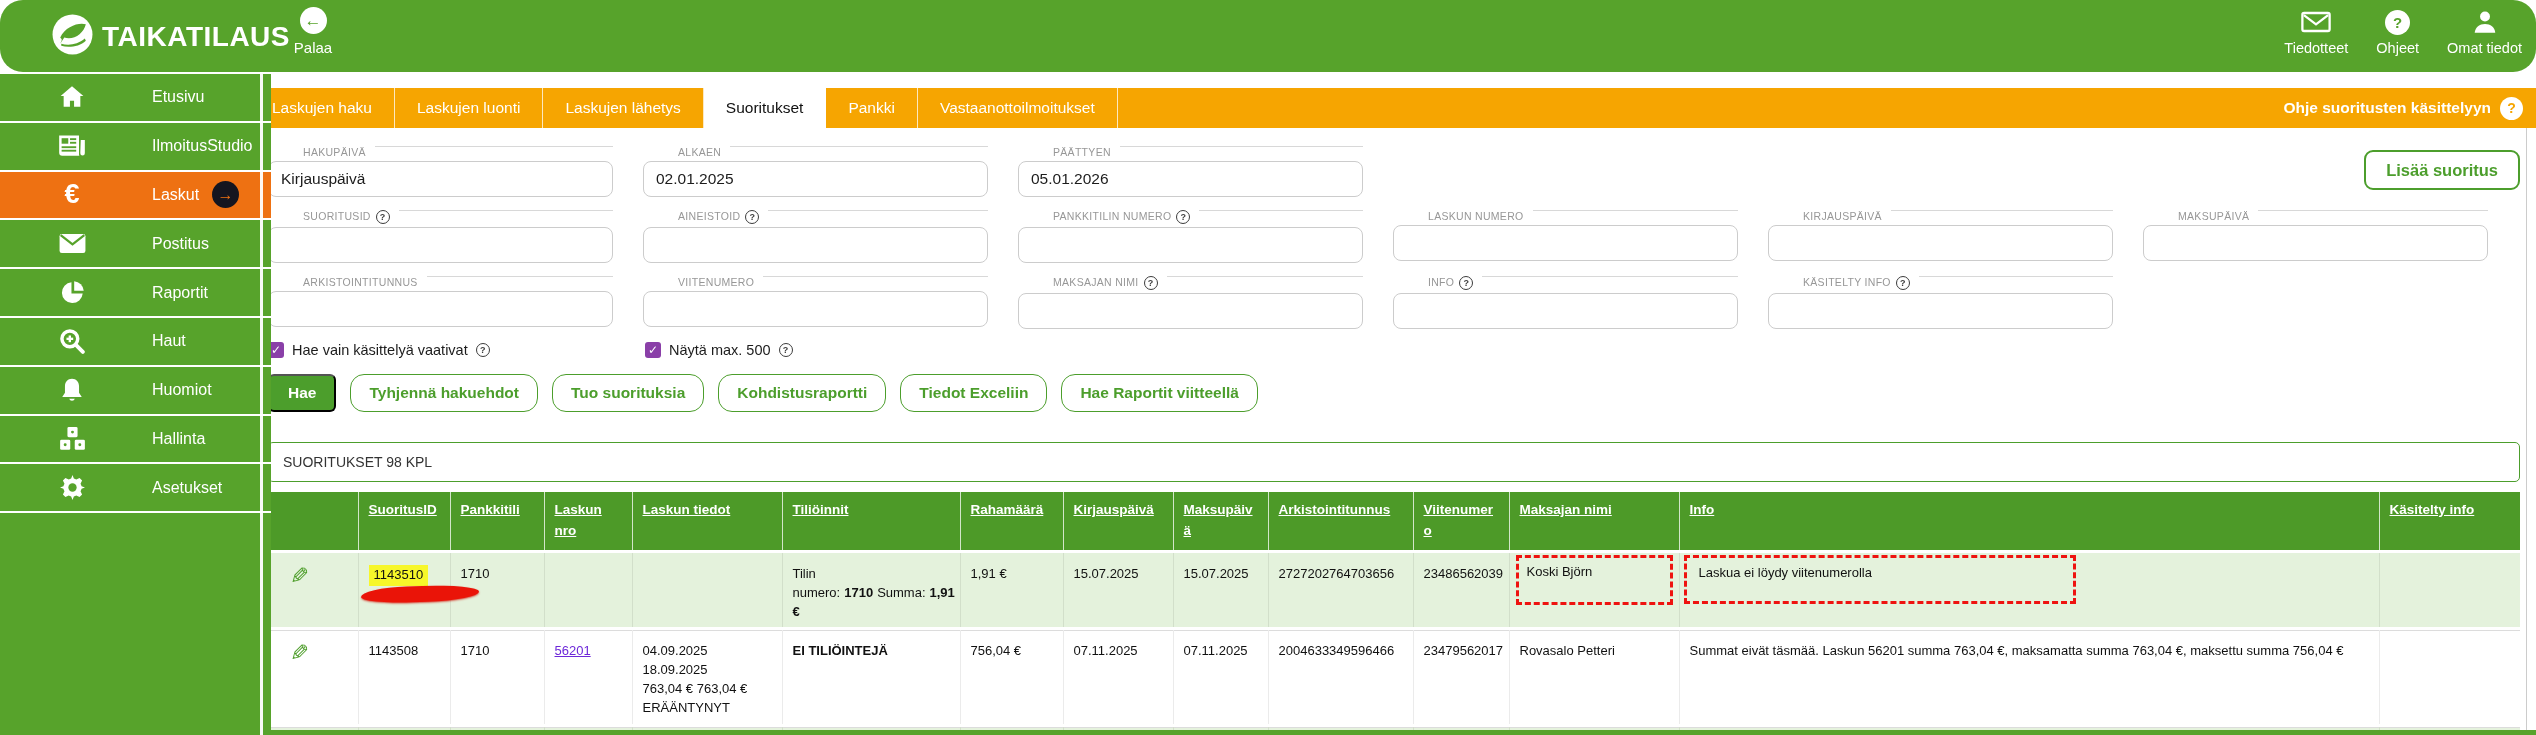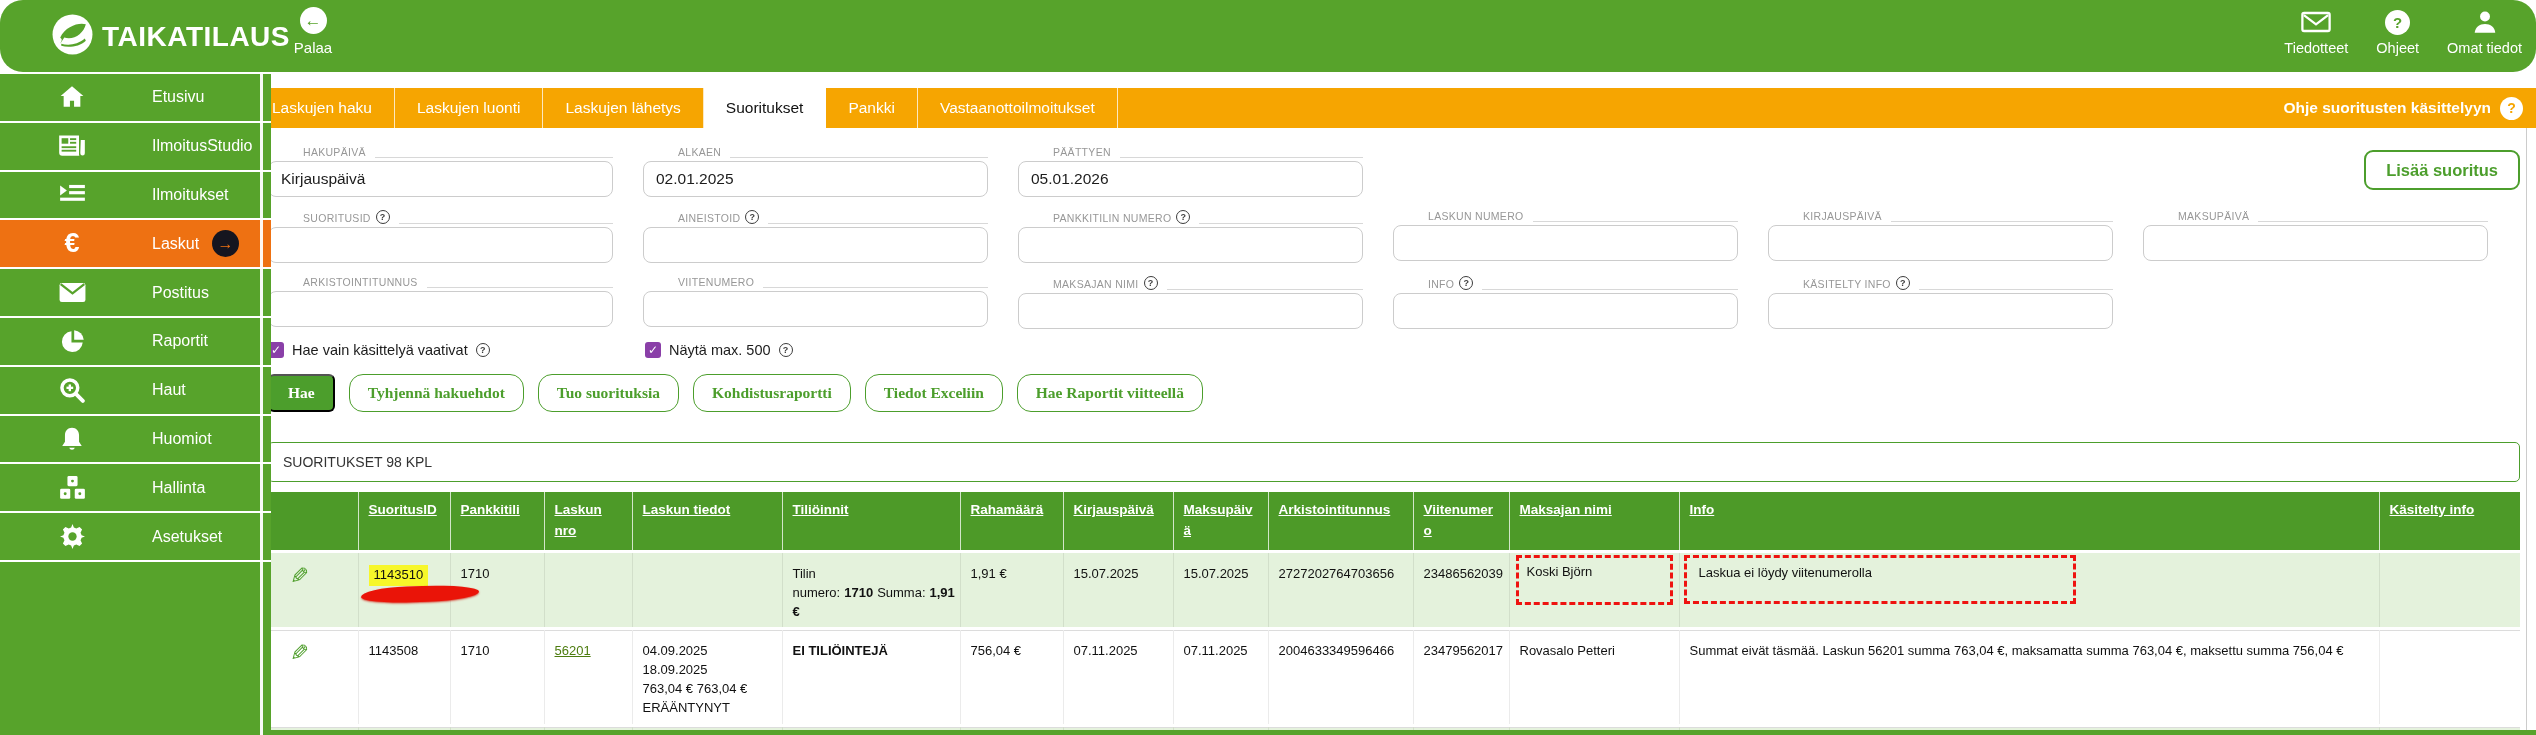--- a/index.html
+++ b/index.html
@@ -38,51 +38,51 @@
   .tab { display:flex; align-items:center; padding:0 22px; color:#fff; font-size:15.5px; border-right:1.5px solid rgba(255,255,255,.75); cursor:pointer; white-space:nowrap; }
   .tab:first-child { margin-left:4px; border-left:1.5px solid rgba(255,255,255,.75); }
   .tab.active { background:#fff; color:#101010; }
   .tab-help { margin-left:auto; display:flex; align-items:center; gap:9px; padding-right:13px; color:#fff; font-weight:bold; font-size:15.5px; cursor:pointer; }
   .q-tab { width:23px; height:23px; border-radius:50%; background:#fff; color:var(--tab-orange); font-weight:bold; font-size:14px; display:flex; align-items:center; justify-content:center; }
 
   
   .filters { margin:18px 16px 0 23px; position:relative; }
   .frow { display:flex; gap:30px; margin-bottom:13px; }
   .field { width:345px; flex:0 0 auto; }
-  .flabel { display:flex; align-items:flex-end; gap:5px; font-size:10.5px; color:#979797; letter-spacing:.3px; margin-bottom:3px; white-space:nowrap;padding-left:35px; }
+  .flabel { display:flex; align-items:flex-start; gap:5px; font-size:10.5px; color:#979797; letter-spacing:.3px; margin-bottom:3px; white-space:nowrap;padding-left:35px; }
   .flabel::after { content:""; flex:1; height:1px; background:#d8d8d8; margin-left:4px; }
   .fbox { height:36px; border:1px solid #ccc; border-radius:8px; background:#fff; display:flex; align-items:center; padding:0 12px; font-size:15.5px; color:#1c1c1c; }
   .q-dark { width:14px; height:14px; border:1.3px solid #3c3c3c; border-radius:50%; color:#3c3c3c; font-size:9px; font-weight:bold; display:inline-flex; align-items:center; justify-content:center; flex:0 0 auto; cursor:pointer; }
   .add-btn { position:absolute; right:0; top:4px; height:40px; padding:0 20px; background:#fff; border:2px solid var(--btn-green); border-radius:9px; color:var(--btn-green); font-weight:bold; font-size:16.5px; display:flex; align-items:center; cursor:pointer; }
   .checks { display:flex; margin-top:4px; }
   .check { display:flex; align-items:center; gap:8px; width:377px; font-size:14.5px; color:#1c1c1c; cursor:pointer; }
   .cbox { width:16px; height:16px; border-radius:3px; background:var(--purple); color:#fff; font-size:12px; display:flex; align-items:center; justify-content:center; }
 
   
   .btnrow { display:flex; gap:14px; margin:16px 16px 0 23px; }
-  .btn { height:38px; padding:0 18px; border-radius:6px; display:flex; align-items:center; font-weight:bold; font-size:15.5px; cursor:pointer;font-family:Liberation Serif, serif; }
+  .btn { height:38px; padding:0 18px; border-radius:6px; display:flex; align-items:center; font-weight:bold; font-size:15.5px; cursor:pointer; }
   .btn.primary { background:var(--btn-green); color:#fff; }
   .btn.outline { background:#fff; border:1.5px solid var(--btn-green); color:var(--btn-green); border-radius:14px; }
 
   
   .summary { margin:30px 16px 0 23px; height:40px; border:1px solid var(--btn-green); border-radius:5px; display:flex; align-items:center; padding:0 14px; font-size:14px; color:#333; }
   .table-wrap { margin:10px 16px 0 23px; }
   table { border-collapse:collapse; table-layout:fixed; width:2252px; font-size:13px; color:#111; }
   th { background:var(--table-green); color:#fff; text-align:left; vertical-align:top; padding:8px 10px; height:51px; border-right:1.5px solid rgba(255,255,255,.75); }
   th:last-child { border-right:none; }
   th .th-text { font-weight:bold; text-decoration:underline; font-size:13.5px; line-height:1.55; overflow-wrap:anywhere; }
   td { vertical-align:top; padding:12px 10px 6px; border-right:1px solid rgba(0,0,0,.08); border-top:3px solid #fff; line-height:1.45; }
   td:last-child { border-right:none; }
   tr.row-green td { background:var(--row-green); }
   tr.row-white td { background:#fff; }
   tr.hairline td { box-shadow:inset 0 1px 0 #dcdcdc; }
   tr.r1 td { height:56px; } tr.r2 td { height:70px; } tr.r3 td { height:68px; }
   .edit-cell { padding-left:22px; }
   .pencil { display:inline-block; transform:scaleX(-1); color:#4e9e2b; font-size:23px; cursor:pointer; line-height:1; }
-  .cell-link { color:#4d7c0f; text-decoration:underline; cursor:pointer;margin-top:20px; }
+  .cell-link { color:#6d28d9; text-decoration:underline; cursor:pointer;margin-top:20px; }
   .bold { font-weight:bold; }
   .t-sp { margin-right:4px; }
   .hl { position:relative; display:inline-block; background:var(--yellow); padding:1px 5px; }
   .hl-marker { position:absolute; left:-8px; top:21px; width:118px; height:16px; background:#ea1408; border-radius:45% 55% 50% 50% / 65% 55% 60% 50%; transform:rotate(-2deg); box-shadow:0 1px 2px rgba(210,20,8,.7); }
   .red-dash-name { display:block; border:3px dashed var(--red); padding:5px 8px 20px; margin:-6px -4px 0 -4px; }
   .red-dash-info { display:inline-block; border:3px dashed var(--red); padding:6px 12px 18px; margin:-6px 0 0 -6px; min-width:392px; }
   td.tight { padding-top:8px; }
 
   .footer-strip { position:absolute; left:0; right:0; bottom:0; height:5px; background:var(--green); }
   .scroll-line { position:absolute; top:56px; right:9px; bottom:0; width:1px; background:#ccc; }
@@ -151,34 +151,20 @@
             <g fill="#57a32b">
               <rect x="3.1" y="3.4" width="5.7" height="4.7"></rect>
               <rect x="10.3" y="3.4" width="5.3" height="1.6"></rect>
               <rect x="10.3" y="6.5" width="5.3" height="1.6"></rect>
               <rect x="3.1" y="10.3" width="12.5" height="1.6"></rect>
               <rect x="3.1" y="13.3" width="12.5" height="1.6"></rect>
             </g>
           </svg>
         </span>
       <span class="label">IlmoitusStudio</span>
-    </div>
-    <div class="sidebar-item">
-      <span class="icon">
-          <svg width="27" height="23" viewBox="0 0 24 20">
-            <g fill="#fff">
-              <path d="M1 2l6 4.4L1 10.8z"></path>
-              <rect x="9" y="1.5" width="14" height="2.8"></rect>
-              <rect x="9" y="7" width="14" height="2.8"></rect>
-              <rect x="1" y="12.8" width="22" height="2.8"></rect>
-              <rect x="1" y="17.2" width="22" height="2.2" opacity="0"></rect>
-            </g>
-          </svg>
-        </span>
-      <span class="label">Ilmoitukset</span>
     </div>
     <div class="sidebar-item active">
       <span class="icon">
           <span class="euro-glyph">€</span>
         </span>
       <span class="label">Laskut</span>
       <span class="arrow-badge">→</span>
     </div>
     <div class="sidebar-item">
       <span class="icon">

